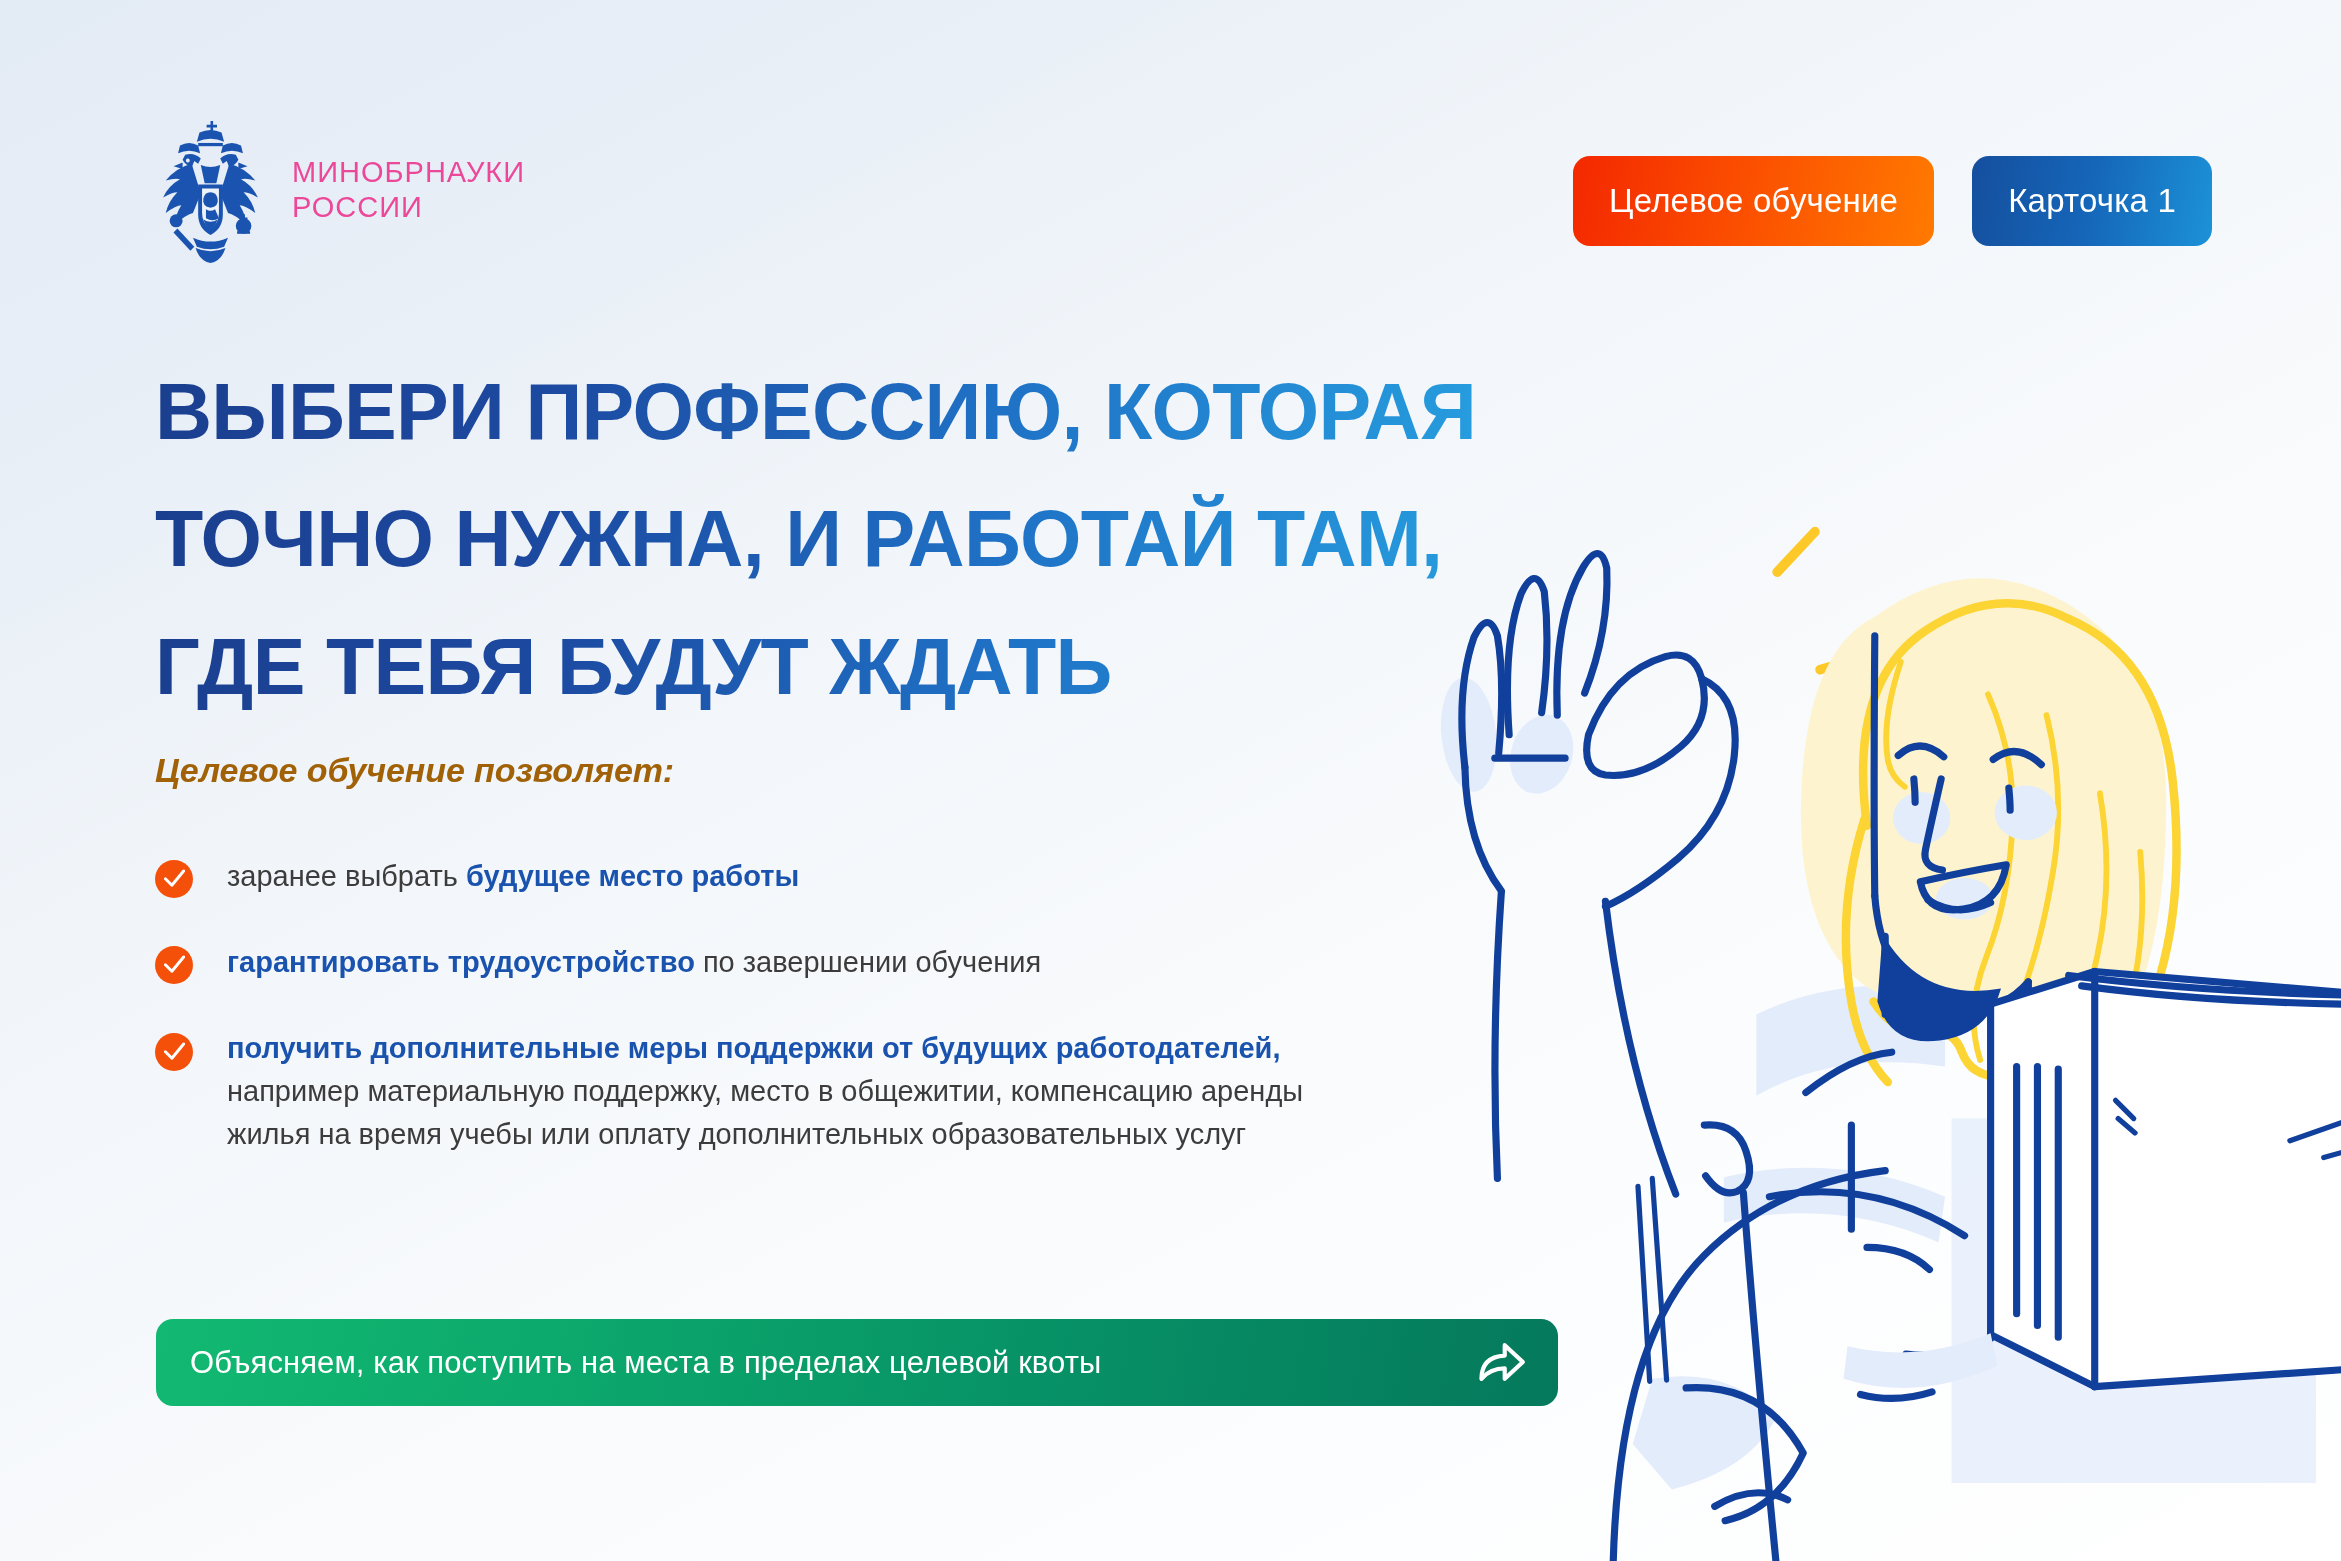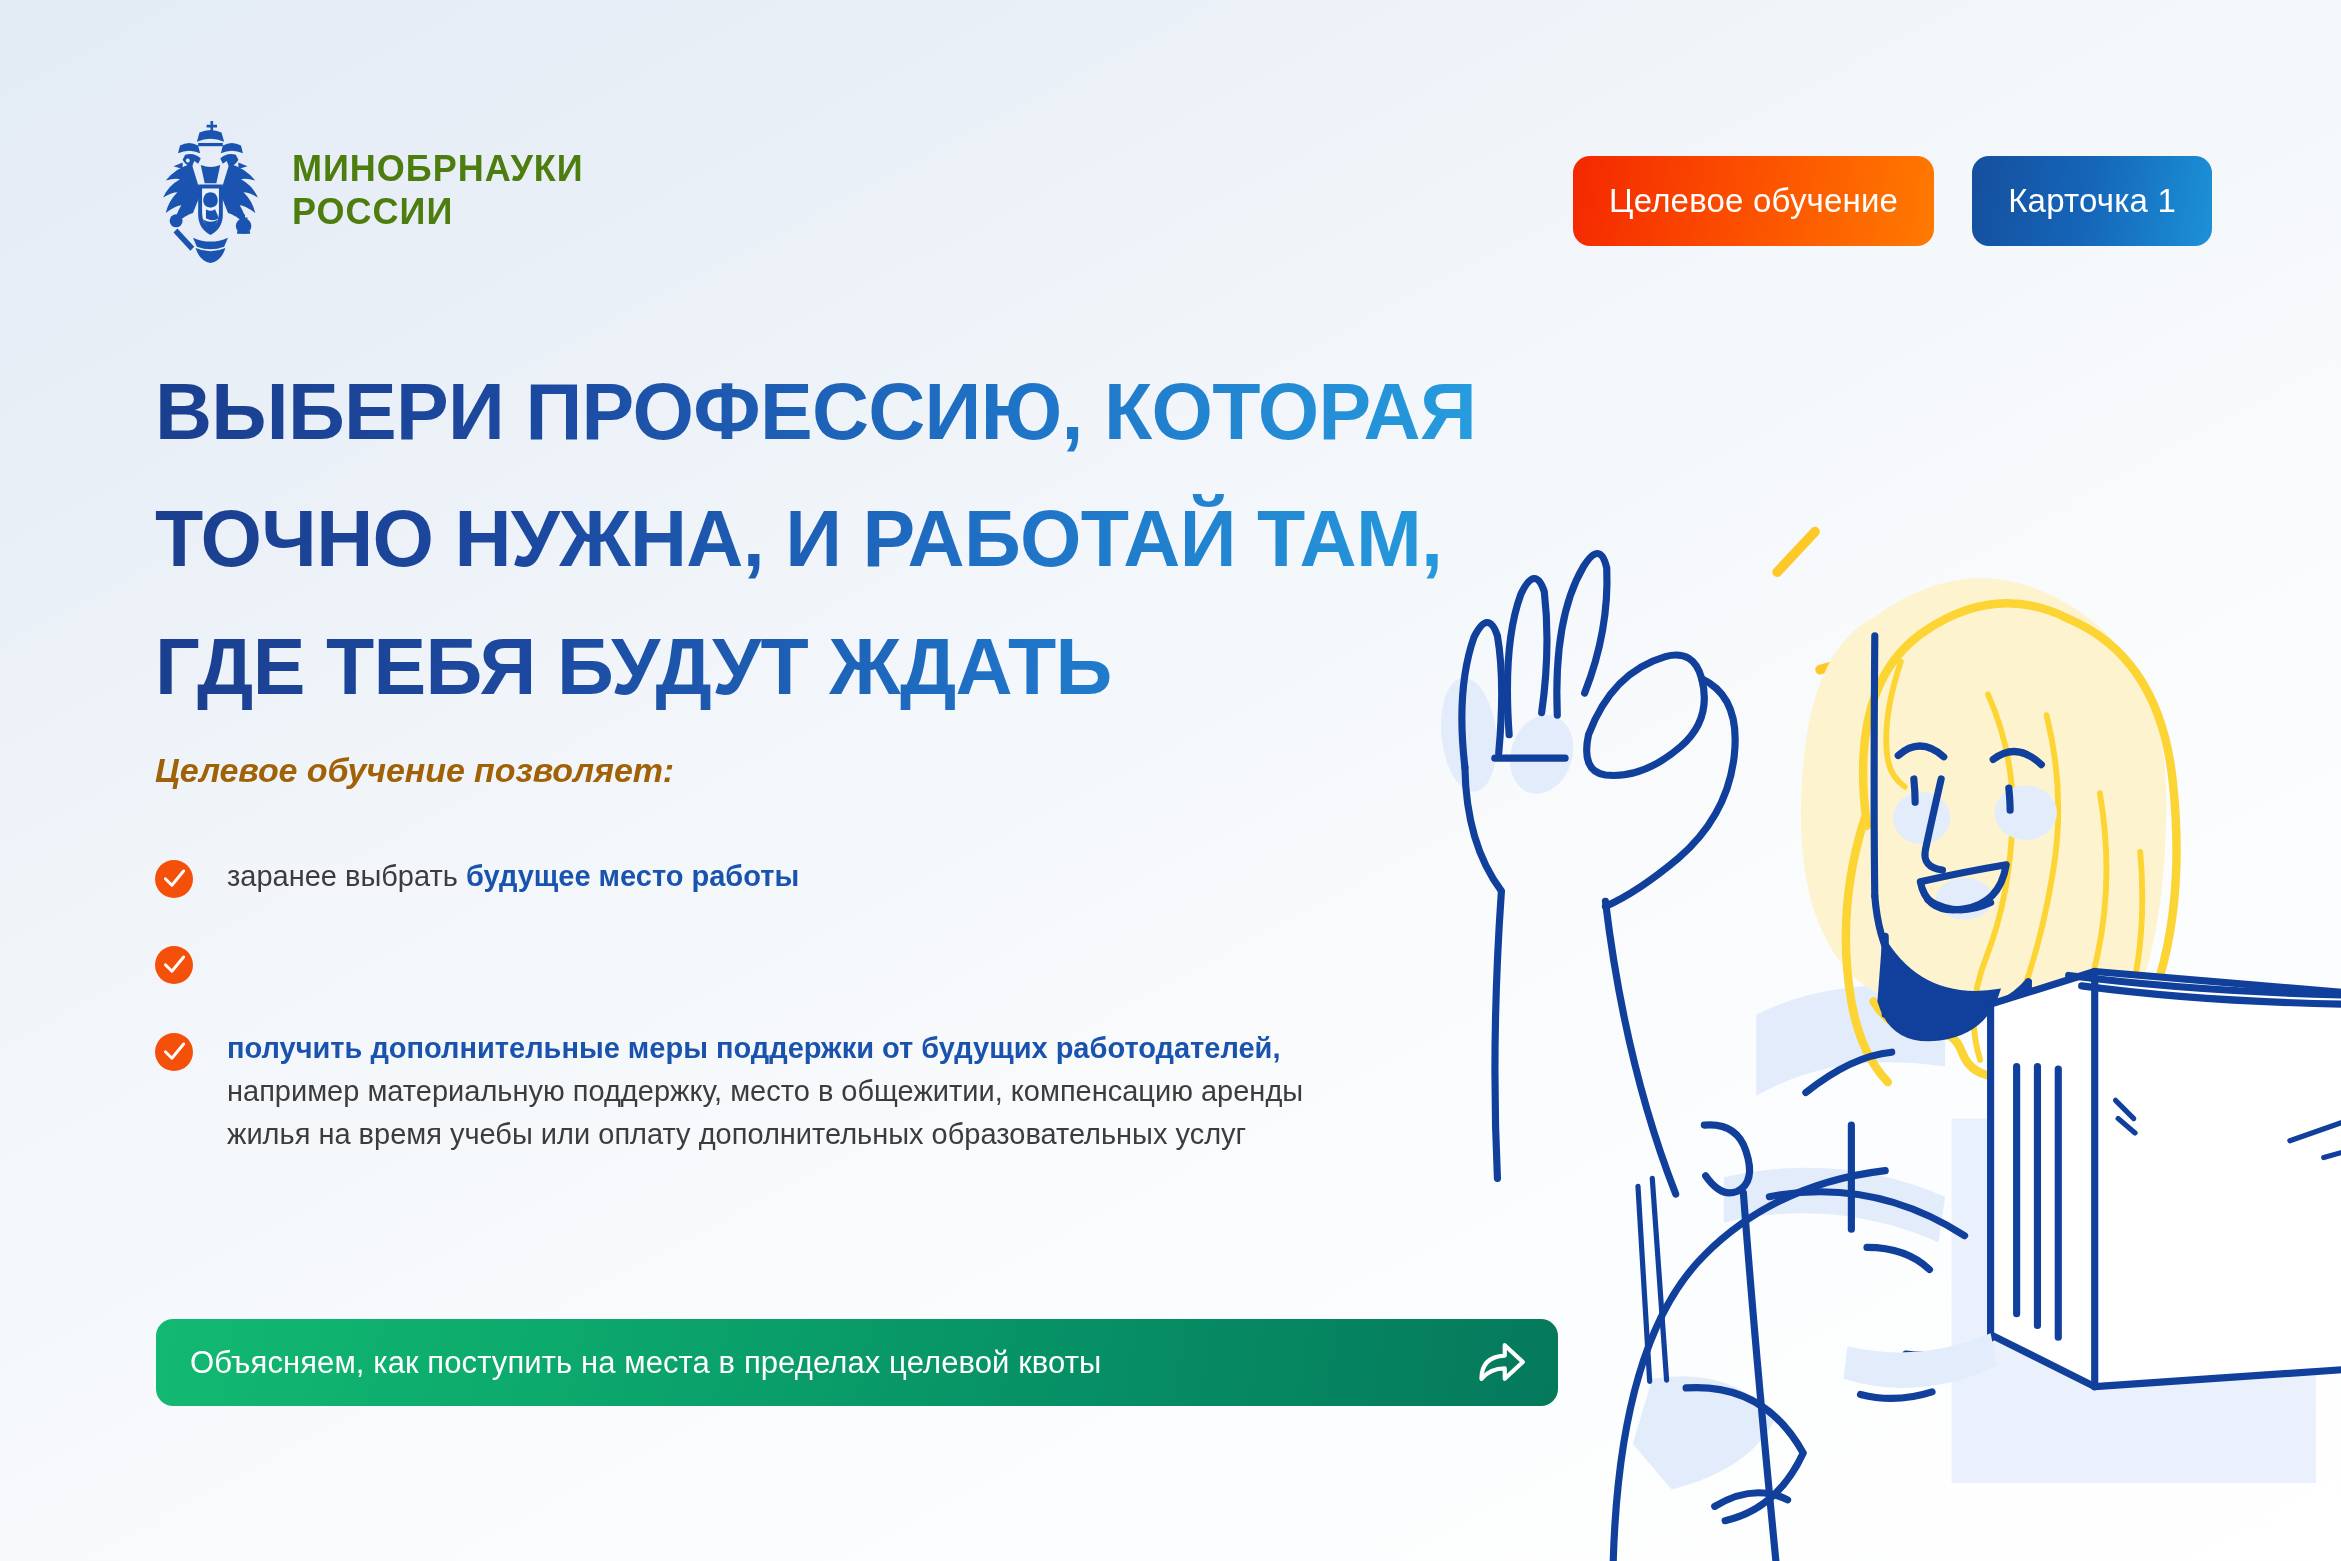--- a/index.html
+++ b/index.html
@@ -9,21 +9,21 @@
     background:
       linear-gradient(152deg, #e3ebf5 0%, #e9eff7 18%, #f2f6fa 38%, #f8fafc 58%, #fcfdfe 76%, #ffffff 100%);
     position:relative;
   }
 
   
   .header { position:absolute; top:0; left:0; width:100%; height:273px; }
 
   .logo-block { position:absolute; left:155px; top:117px; display:flex; align-items:center; gap:26px; }
   .emblem { width:111px; height:146px; flex:0 0 auto; }
-  .logo-text { font-size:36px; font-weight:bold; letter-spacing:1px; line-height:1.2; color:#4d7c0f; }
+  .logo-text { font-size:29px; font-weight:normal; letter-spacing:1px; line-height:1.2; color:#ec4899; }
   .logo-text .l2 { display:block; }
 
   .badges { position:absolute; right:130px; top:156px; display:flex; gap:38px; align-items:flex-start; }
   .badge {
     height:90px; display:flex; align-items:center; justify-content:center;
     border-radius:17px; color:#fff; font-size:33px; letter-spacing:0.2px; white-space:nowrap;
   }
   .badge-topic { padding:0 36px; background:linear-gradient(100deg,#f42800 0%,#fb4d00 45%,#ff7a00 100%); }
   .badge-card  { padding:0 36px; background:linear-gradient(100deg,#154f9e 0%,#1565b8 48%,#1c92d8 100%); }
 
@@ -147,20 +147,21 @@
     </span>
     <span class="bullet-text"><span>заранее выбрать </span><b>будущее место работы</b><span></span></span>
   </div>
 
   <div class="bullet">
     <span class="check">
       <svg width="21" height="19.5" viewBox="0 0 32 30" aria-hidden="true">
         <path d="M2 15 L12 25 L30 3" stroke="#ffffff" stroke-width="4.5" fill="none" stroke-linecap="round" stroke-linejoin="round"></path>
       </svg>
     </span>
+    <span class="bullet-text"><span></span><b>гарантировать трудоустройство</b><span> по завершении обучения</span></span>
   </div>
 
   <div class="bullet">
     <span class="check">
       <svg width="21" height="19.5" viewBox="0 0 32 30" aria-hidden="true">
         <path d="M2 15 L12 25 L30 3" stroke="#ffffff" stroke-width="4.5" fill="none" stroke-linecap="round" stroke-linejoin="round"></path>
       </svg>
     </span>
     <span class="bullet-text"><span></span><b>получить дополнительные меры поддержки от будущих работодателей,</b><span> например материальную поддержку, место в общежитии, компенсацию аренды жилья на время учебы или оплату дополнительных образовательных услуг</span></span>
   </div>

